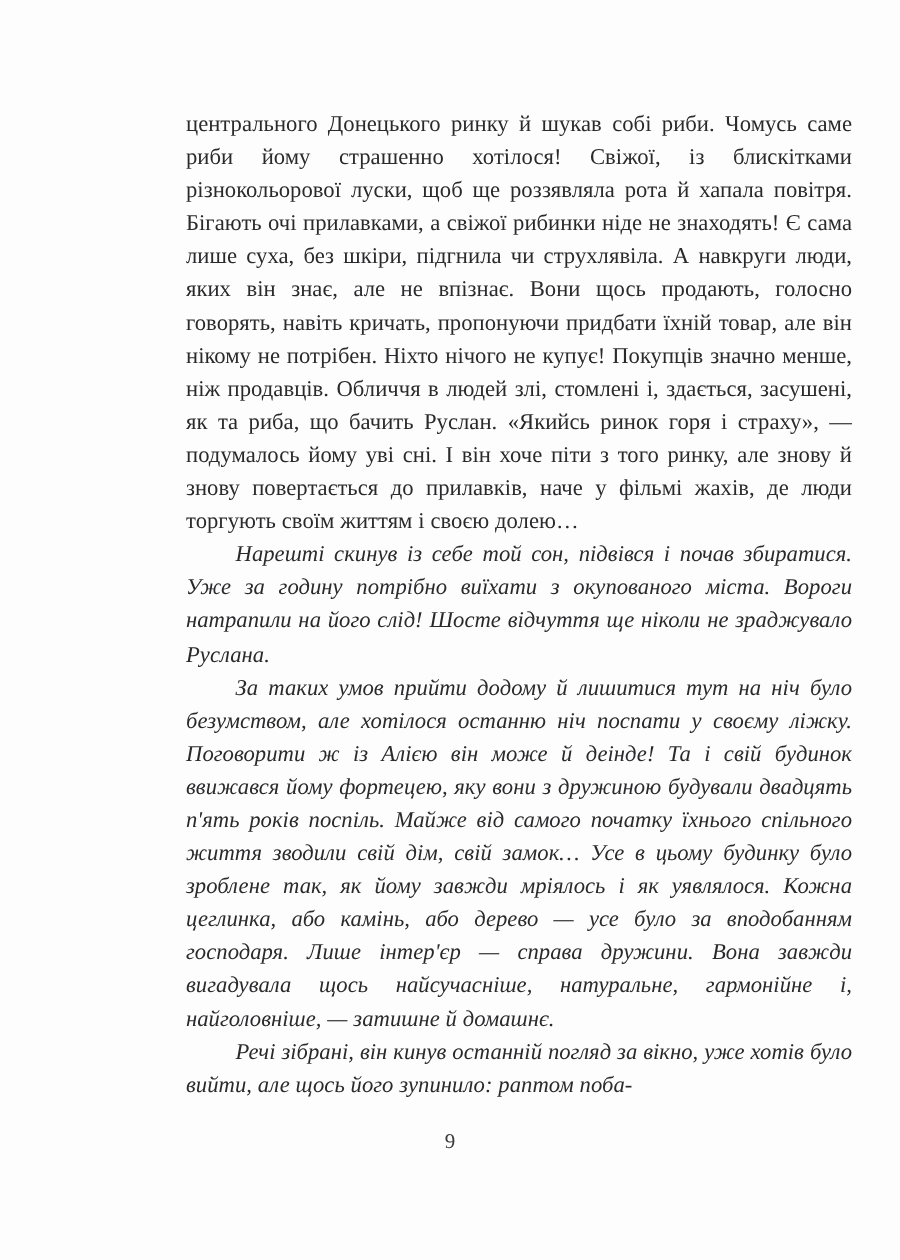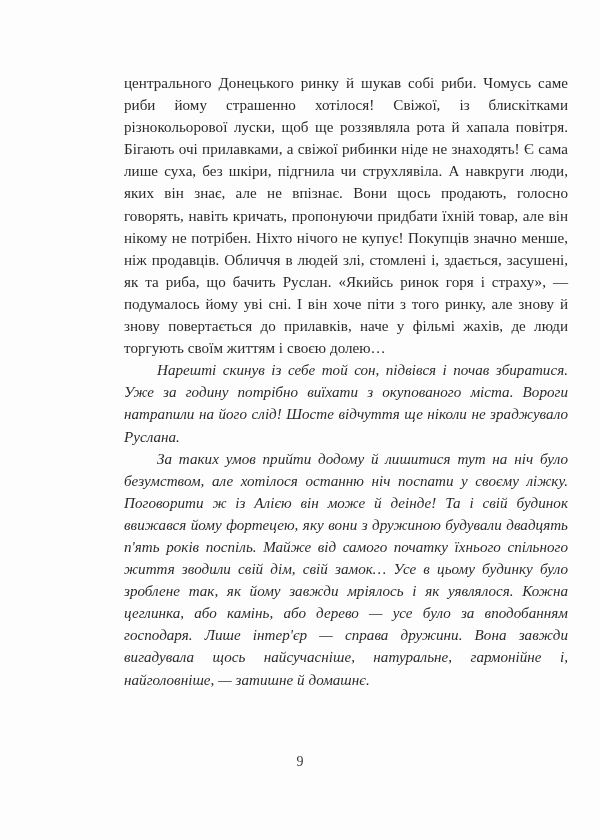--- a/index.html
+++ b/index.html
@@ -59,17 +59,18 @@
 </style>
 </head>
 <body>
 
 <div class="page">
 
   <div class="text-block">
     <p class="para">центрального Донецького ринку й шукав собі риби. Чомусь саме риби йому страшенно хотілося! Свіжої, із блискітками різнокольорової луски, щоб ще роззявляла рота й хапала повітря. Бігають очі прилавками, а свіжої рибинки ніде не знаходять! Є сама лише суха, без шкіри, підгнила чи струхлявіла. А навкруги люди, яких він знає, але не впізнає. Вони щось продають, голосно говорять, навіть кричать, пропонуючи придбати їхній товар, але він нікому не потрібен. Ніхто нічого не купує! Покупців значно менше, ніж продавців. Обличчя в людей злі, стомлені і, здається, засушені, як та риба, що бачить Руслан. «Якийсь ринок горя і страху», — подумалось йому уві сні. І він хоче піти з того ринку, але знову й знову повертається до прилавків, наче у фільмі жахів, де люди торгують своїм життям і своєю долею…</p>
     <p class="para indent">Нарешті скинув із себе той сон, підвівся і почав збиратися. Уже за годину потрібно виїхати з окупованого міста. Вороги натрапили на його слід! Шосте відчуття ще ніколи не зраджувало Руслана.</p>
     <p class="para indent">За таких умов прийти додому й лишитися тут на ніч було безумством, але хотілося останню ніч поспати у своєму ліжку. Поговорити ж із Алією він може й деінде! Та і свій будинок ввижався йому фортецею, яку вони з дружиною будували двадцять п'ять років поспіль. Майже від самого початку їхнього спільного життя зводили свій дім, свій замок… Усе в цьому будинку було зроблене так, як йому завжди мріялось і як уявлялося. Кожна цеглинка, або камінь, або дерево — усе було за вподобанням господаря. Лише інтер'єр — справа дружини. Вона завжди вигадувала щось найсучасніше, натуральне, гармонійне і, найголовніше, — затишне й домашнє.</p>
+    <p class="para indent">Речі зібрані, він кинув останній погляд за вікно, уже хотів було вийти, але щось його зупинило: раптом поба-</p>
   </div>
 
   <div class="page-number">9</div>
 
 </div>
 
 </body></html>

